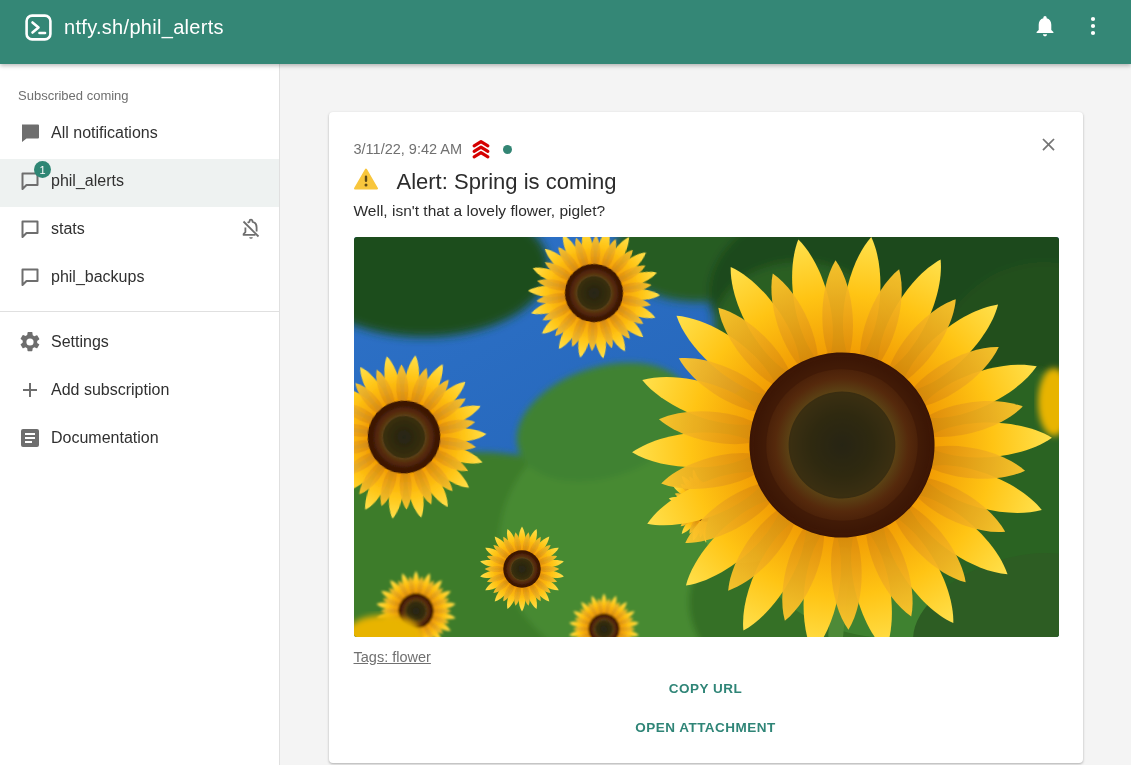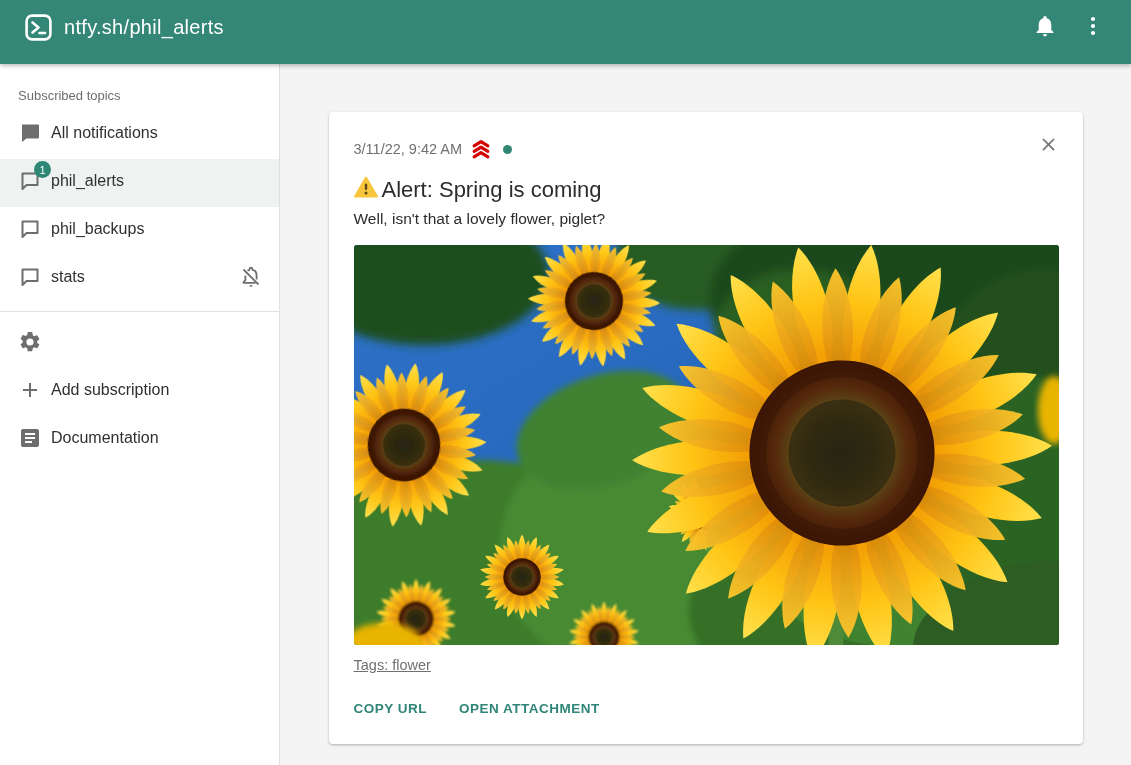--- a/index.html
+++ b/index.html
@@ -48,26 +48,26 @@
     padding:26px 17px 20px 25px; position:relative;
   }
   .closebtn {
     position:absolute; top:14px; right:14px; width:40px; height:40px;
     background:transparent; border:none; cursor:pointer; border-radius:50%;
     display:flex; align-items:center; justify-content:center;
   }
   .meta { display:flex; align-items:center; gap:5px; color:#707070; font-size:14.5px; }
   .meta .prio { display:flex; margin-left:3px; }
   .unread-dot { width:9px; height:9px; border-radius:50%; background:#338574; margin-left:6px; }
-  .ntitle { display:flex; align-items:center; gap:4px; margin-top:16px; font-size:22px; font-weight:400; color:#2c2c2c; }
+  .ntitle { display:flex; align-items:center; gap:19px; margin-top:8px; font-size:22px; font-weight:400; color:#2c2c2c; }
   .nbody { margin-top:6px; font-size:15.5px; color:#2c2c2c; }
   .nimage { margin-top:17px; width:705px; height:400px; border-radius:3px; overflow:hidden; cursor:pointer; }
   .nimage svg { display:block; }
   .ntags { margin-top:12px; font-size:14.5px; color:#707070;text-decoration:underline; }
-  .actions { margin-top:20px; display:flex; gap:16px; margin-left:-8px; }
+  .actions { margin-top:8px; display:flex; gap:8px; margin-left:-8px;flex-direction:column; }
   .actbtn {
     background:transparent; border:none; cursor:pointer; color:#2f8577;
     font-family:"Liberation Sans", sans-serif;
     font-size:13.5px; font-weight:700; letter-spacing:.5px; padding:8px; border-radius:4px;
   }
 </style>
 </head>
 <body>
 
 <header class="appbar">
@@ -94,74 +94,75 @@
           <circle cx="12" cy="12" r="2.1" fill="#fff"></circle>
           <circle cx="12" cy="19" r="2.1" fill="#fff"></circle>
       </svg>
     </span>
   </button>
 </header>
 
 <div class="layout">
 
   <nav class="sidebar">
-    <div class="subhead">Subscribed topics</div>
+    <div class="subhead">Subscribed coming</div>
 
     <div class="srow">
       <span class="iconwrap">
         <svg viewBox="0 0 24 24" width="24" height="24">
           <path d="M4 3.5h16a1 1 0 0 1 1 1v12a1 1 0 0 1-1 1H8.5L4 21V3.5z" fill="#6e6e6e"></path>
         </svg>
       </span>
       <span class="label">All notifications</span>
     </div>
 
     <div class="srow selected">
       <span class="iconwrap">
         <svg viewBox="0 0 24 24" width="24" height="24">
           <path d="M4.5 4.5h15v11.5h-11L4.5 20V4.5z" fill="none" stroke="#6e6e6e" stroke-width="2" stroke-linejoin="round"></path>
         </svg>
         <span class="badge">1</span>
       </span>
       <span class="label">phil_alerts</span>
-    </div>
-
-    <div class="srow">
-      <span class="iconwrap">
-        <svg viewBox="0 0 24 24" width="24" height="24">
-          <path d="M4.5 4.5h15v11.5h-11L4.5 20V4.5z" fill="none" stroke="#6e6e6e" stroke-width="2" stroke-linejoin="round"></path>
-        </svg>
-      </span>
-      <span class="label">phil_backups</span>
     </div>
 
     <div class="srow">
       <span class="iconwrap">
         <svg viewBox="0 0 24 24" width="24" height="24">
           <path d="M4.5 4.5h15v11.5h-11L4.5 20V4.5z" fill="none" stroke="#6e6e6e" stroke-width="2" stroke-linejoin="round"></path>
         </svg>
       </span>
       <span class="label">stats</span>
       <span class="trail">
         <svg viewBox="0 0 24 24" width="24" height="24">
           <path d="M17.6 14.5v-4c0-2.8-1.5-5.1-4.1-5.7v-.6a1.5 1.5 0 0 0-3 0v.6c-.7.2-1.3.5-1.9.9M6.4 10.5v4.6L4.6 17v.9h11.9" fill="none" stroke="#6e6e6e" stroke-width="1.8" stroke-linejoin="round"></path>
           <path d="M10.1 20.2a1.95 1.95 0 0 0 3.8 0z" fill="#6e6e6e"></path>
           <path d="M4.5 4.5 19.5 19.5" stroke="#6e6e6e" stroke-width="1.8"></path>
         </svg>
       </span>
     </div>
 
+    <div class="srow">
+      <span class="iconwrap">
+        <svg viewBox="0 0 24 24" width="24" height="24">
+          <path d="M4.5 4.5h15v11.5h-11L4.5 20V4.5z" fill="none" stroke="#6e6e6e" stroke-width="2" stroke-linejoin="round"></path>
+        </svg>
+      </span>
+      <span class="label">phil_backups</span>
+    </div>
+
     <hr class="divider">
 
     <div class="srow">
       <span class="iconwrap">
         <svg viewBox="0 0 24 24" width="24" height="24">
           <path d="M19.14 12.94c.04-.3.06-.61.06-.94s-.02-.64-.07-.94l2.03-1.58a.5.5 0 0 0 .12-.64l-1.92-3.32a.5.5 0 0 0-.61-.22l-2.39.96a7.3 7.3 0 0 0-1.62-.94l-.36-2.54A.5.5 0 0 0 13.89 2h-3.84a.5.5 0 0 0-.49.42l-.36 2.54c-.59.24-1.13.56-1.62.94l-2.39-.96a.5.5 0 0 0-.61.22L2.66 8.46a.5.5 0 0 0 .12.64l2.03 1.58c-.05.3-.09.63-.09.94s.02.64.07.94l-2.03 1.58a.5.5 0 0 0-.12.64l1.92 3.32c.12.22.39.3.61.22l2.39-.96c.5.38 1.03.7 1.62.94l.36 2.54c.05.24.25.42.49.42h3.84c.24 0 .44-.18.48-.42l.36-2.54c.59-.24 1.13-.56 1.62-.94l2.39.96c.22.08.49 0 .61-.22l1.92-3.32a.5.5 0 0 0-.12-.64zM12 15.6a3.6 3.6 0 1 1 0-7.2 3.6 3.6 0 0 1 0 7.2z" fill="#6e6e6e"></path>
         </svg>
       </span>
+      <span class="label">Settings</span>
     </div>
 
     <div class="srow">
       <span class="iconwrap">
         <svg viewBox="0 0 24 24" width="24" height="24">
           <path d="M11 5h2v6h6v2h-6v6h-2v-6H5v-2h6V5z" fill="#6e6e6e"></path>
         </svg>
       </span>
       <span class="label">Add subscription</span>
     </div>

